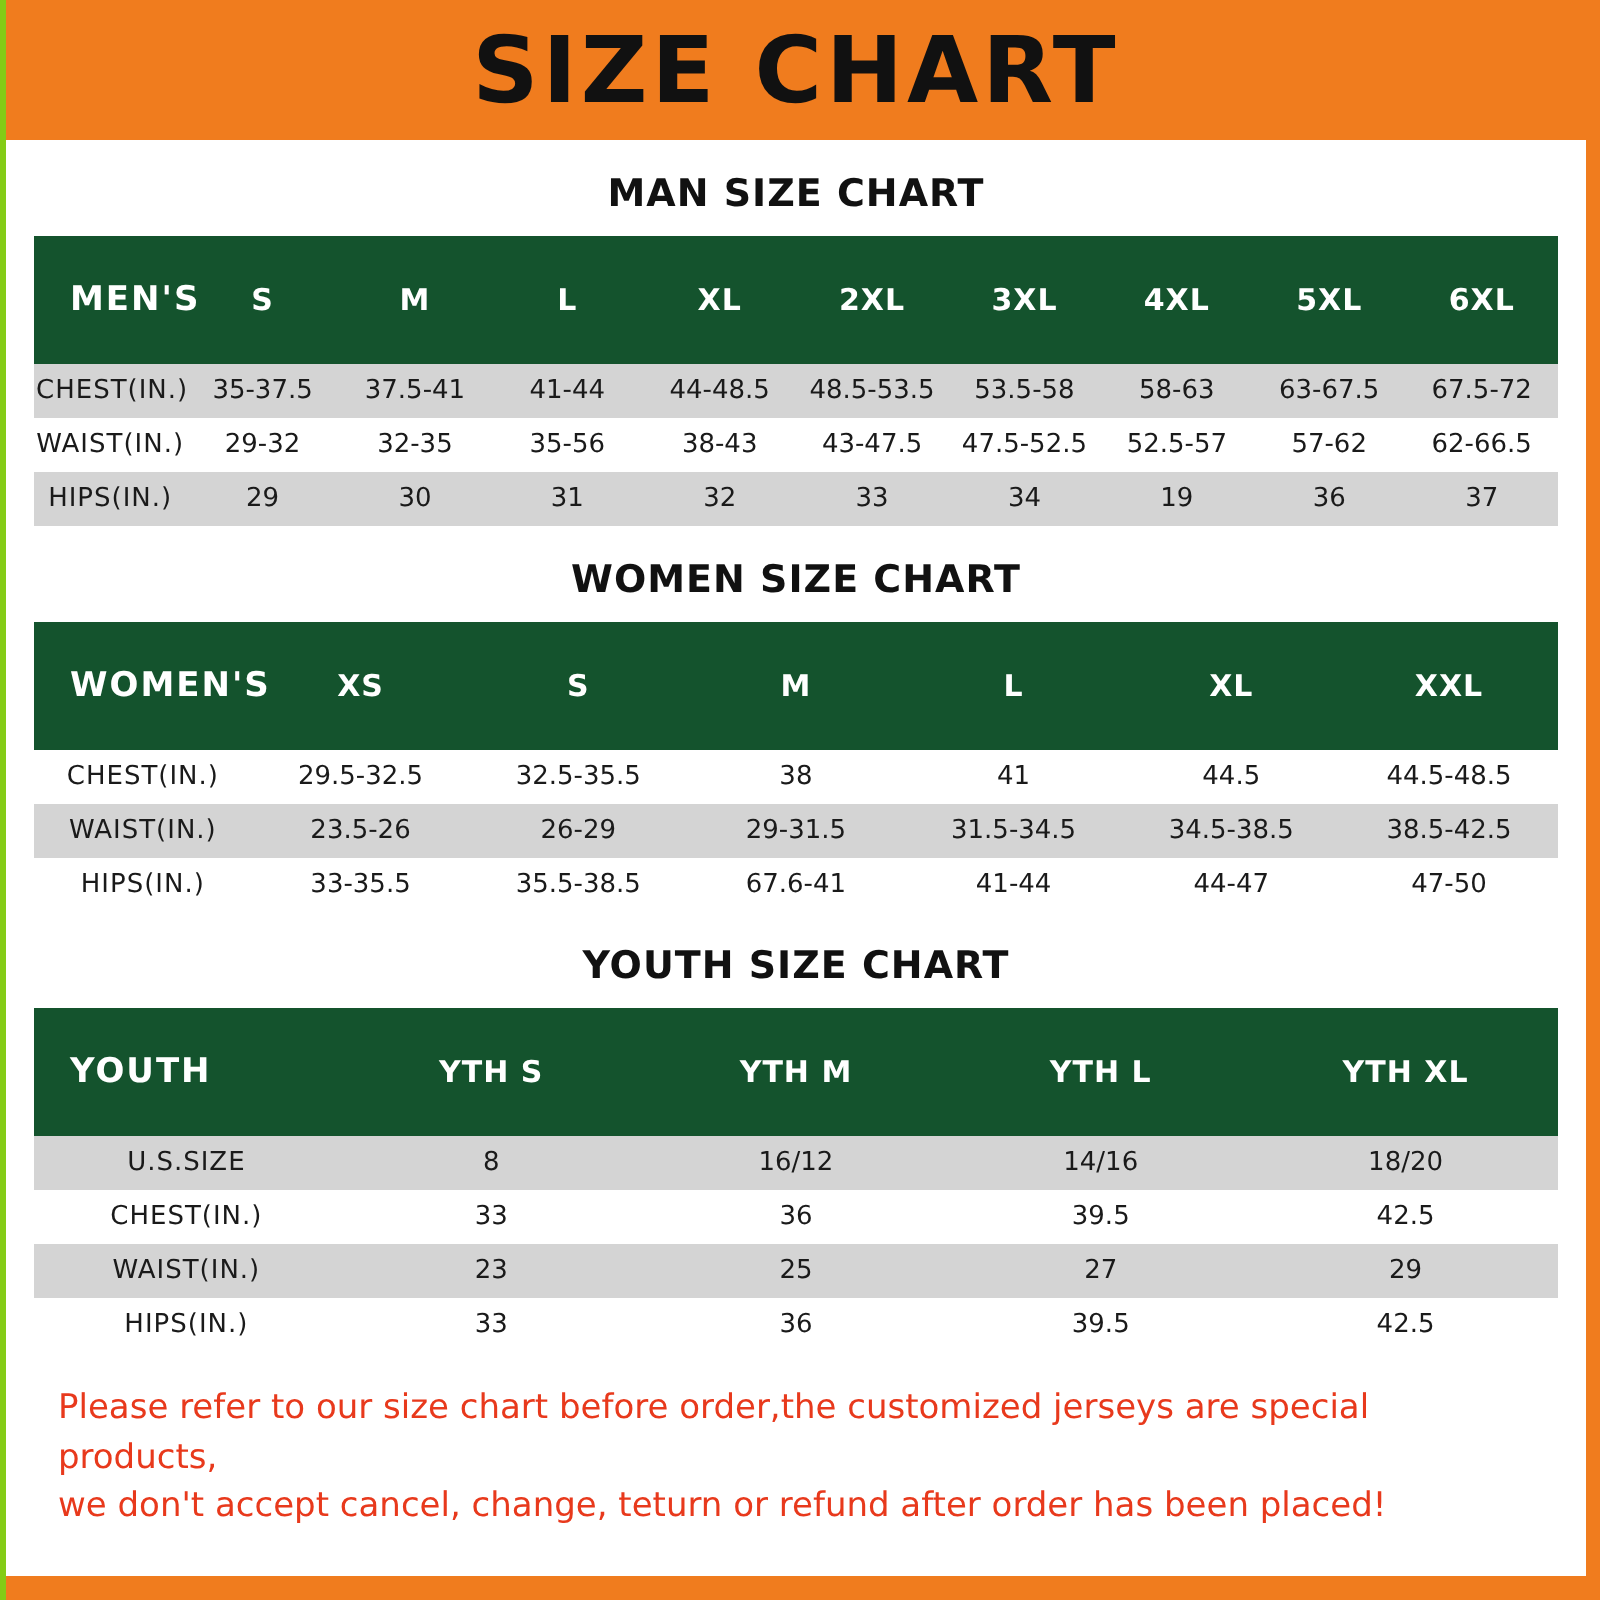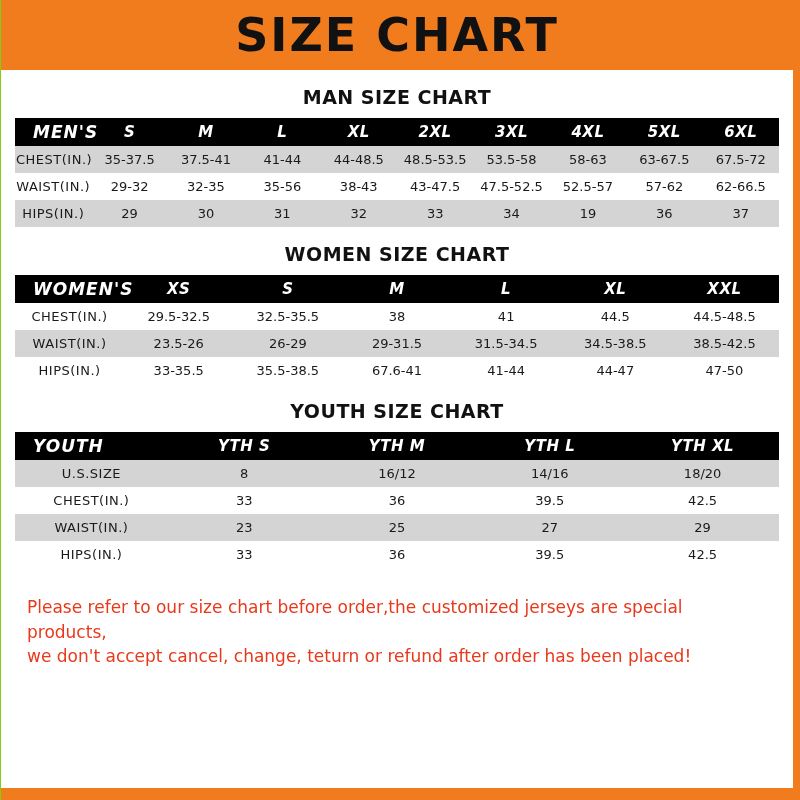--- a/index.html
+++ b/index.html
@@ -6,21 +6,21 @@
   html, body {
     margin: 0; padding: 0;
     width: 800px; height: 800px;
     background: #ffffff;
     font-family: "DejaVu Sans", sans-serif;
   }
   .page {
     width: 800px; height: 800px;
     position: relative;
     background: #fff;
-    border-left: 1px solid #84cc16;
+    border-left: 3px solid #84cc16;
     border-right: 7px solid #f07c1e;
     overflow: hidden;
   }
   .header-bar {
     background: #f07c1e;
     height: 70px;
     display: flex;
     align-items: center;
     justify-content: center;
     margin: 0 -7px;
@@ -51,44 +51,43 @@
   }
   table.size-table th,
   table.size-table td {
     text-align: center;
     font-size: 13px;
     color: #1a1a1a;
     padding: 6px 1px;
     font-family: "DejaVu Sans", sans-serif;
   }
   table.size-table thead th {
-    background: #000000;
+    background: #14532d;
     color: #fff;
     font-size: 15px;
     font-weight: bold;
-    padding: 4px 1px;
+    padding: 22px 1px;
     letter-spacing: 0.5px;
-    font-style: italic;
   }
   table.size-table thead th.first-col {
     text-align: left;
     padding-left: 18px;
     font-size: 17px;
     letter-spacing: 1px;
   }
   .row-light td { background: #ffffff; }
   .row-grey td { background: #d4d4d4; }
   td.first-col {
     text-align: center;
     letter-spacing: 0.5px;
     font-size: 13px;
     margin-left: 12px;
   }
   .footer-note {
-    margin-top: 27px;
+    margin-top: 16px;
     padding: 0 12px;
     color: #e8391c;
     font-size: 17px;
     line-height: 1.45;
     text-align: left;
     font-family: "DejaVu Sans", sans-serif;
   }
   .bottom-bar {
     position: absolute;
     left: 0; right: 0; bottom: 0;

